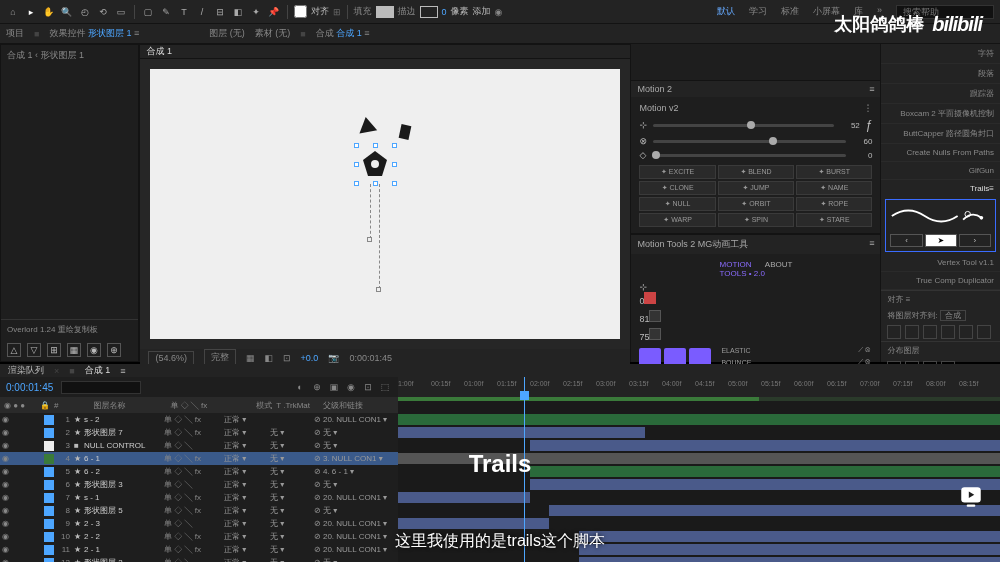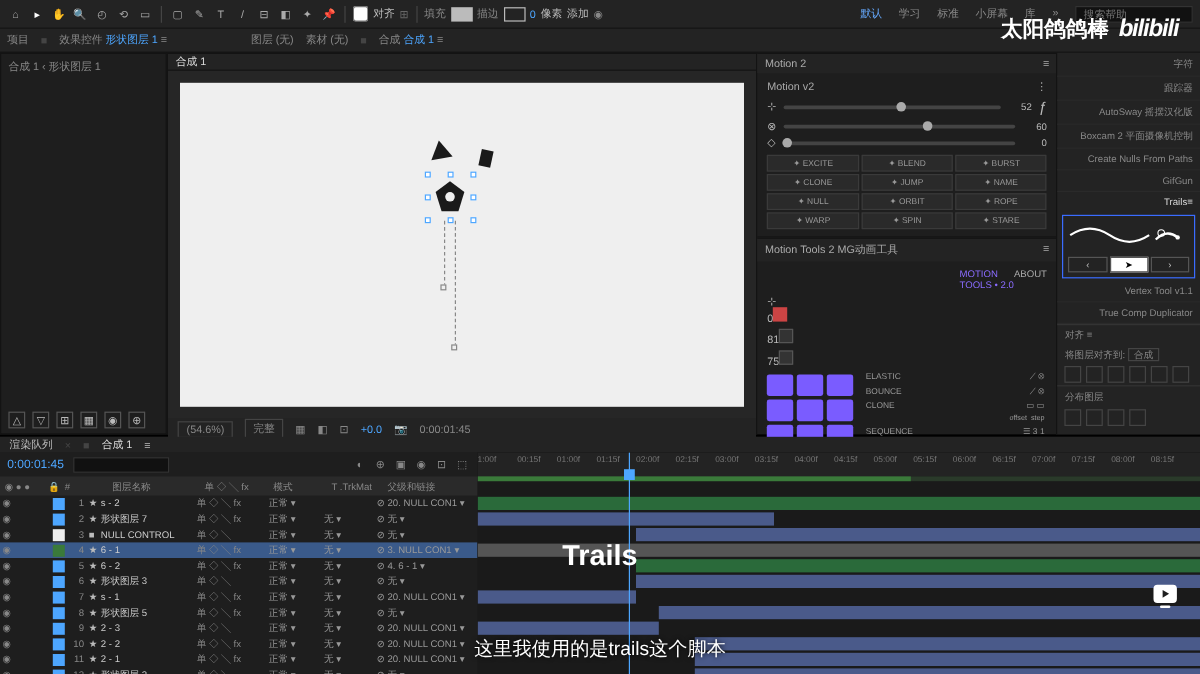--- a/index.html
+++ b/index.html
@@ -65,35 +65,35 @@
 .viewer-tabs { display:flex; gap:10px; align-items:center; }
 .viewer-tabs .highlight { color:#4da6ff; }
 .canvas-area { flex:1; background:#262626; display:flex; align-items:center; justify-content:center; padding:10px;}
 .canvas {
   width:470px; height:270px; background:#efefef; position:relative;
 }
 .viewer-footer { height:22px; background:#232323; display:flex; align-items:center; gap:10px; padding:0 8px; color:#888; font-size:9px;}
 .viewer-footer .dd { border:1px solid #444; padding:1px 6px; cursor:pointer;}
 
 
-.right-col { width:250px; display:flex; flex-direction:column; }
+.right-col { width:250px; display:flex; flex-direction:column;margin-top:36px; }
 .motion-panel { display:flex; flex-direction:column; padding:4px; gap:2px; border-bottom:1px solid #131313;}
 .motion-panel .hdr { display:flex; justify-content:space-between; align-items:center; font-size:9px; color:#aaa; padding:2px 4px;}
 .motion-panel .slider-row { display:flex; align-items:center; gap:6px; padding:1px 4px;}
 .motion-panel .slider { flex:1; height:3px; background:#444; position:relative; border-radius:2px;}
 .motion-panel .slider .knob { position:absolute; top:-3px; width:8px; height:8px; border-radius:50%; background:#aaa; }
 .motion-panel .val { width:20px; text-align:right; color:#bbb; font-size:8px;}
 .motion-panel .btn-grid { display:grid; grid-template-columns:repeat(3,1fr); gap:2px; padding:2px 4px; }
 .motion-panel .mini-btn { background:#2a2a2a; border:1px solid #3a3a3a; padding:2px; font-size:7px; text-align:center; cursor:pointer; color:#999;}
 .motion-panel .task-row { display:flex; justify-content:space-between; align-items:center; padding:2px 4px;}
 .motion-panel .task-row input { flex:1; background:#111; border:1px solid #333; color:#888; font-size:8px; padding:2px; margin:0 4px;}
 
 .r-section-title { background:#232323; padding:3px 6px; font-size:9px; color:#aaa; display:flex; justify-content:space-between; border-top:1px solid #131313;}
 .motion-tools { padding:4px; }
-.motion-tools .hdr2 { display:flex; justify-content:flex-end; color:#8a6cff; font-size:8px; padding:2px 4px;}
+.motion-tools .hdr2 { display:flex; justify-content:center; color:#8a6cff; font-size:8px; padding:2px 4px;}
 .motion-tools .pad-grid { display:grid; grid-template-columns:repeat(3,22px); gap:3px; padding:4px;}
 .motion-tools .pad { width:22px; height:18px; background:#7a5cff; border-radius:2px; cursor:pointer;}
 .motion-tools .opt-row { display:flex; justify-content:space-between; align-items:center; padding:2px 6px; font-size:7px; color:#999;}
 .motion-tools .bottom-row { display:flex; gap:2px; padding:2px 0; }
 .motion-tools .bottom-row .b { flex:1; text-align:center; font-size:7px; padding:3px 0; background:#2a2a2a; cursor:pointer;}
 
 
 .far-right { width:120px; display:flex; flex-direction:column; border-left:1px solid #131313; background:#232323;}
 .far-right .title { padding:4px 6px; color:#888; font-size:9px;}
 .far-right .item { padding:4px 6px; color:#888; font-size:8px; cursor:pointer; border-bottom:1px solid #2a2a2a;text-align:right;}
@@ -112,21 +112,21 @@
 .timeline-body { flex:1; display:flex;}
 .layer-panel { width:398px; display:flex; flex-direction:column; background:#1e1e1e;}
 .tl-time-row { height:20px; display:flex; align-items:center; padding:0 6px; gap:8px;}
 .tl-time-row .time { color:#4da6ff; font-size:10px;}
 .tl-time-row .icons { margin-left:auto; display:flex; gap:3px;}
 .tl-time-row .icons span { width:14px; height:14px; display:flex; align-items:center; justify-content:center; color:#888; cursor:pointer;}
 .layer-header { height:16px; background:#2a2a2a; display:flex; align-items:center; font-size:8px; color:#888; padding:0 4px; gap:4px;}
 .layer-header .col-idx { width:40px;}
 .layer-header .col-name { width:82px;}
 .layer-header .col-sw { width:60px;}
-.layer-header .col-mode { width:50px;}
+.layer-header .col-mode { width:50px;text-align:right;}
 .layer-header .col-trk { width:48px;}
 .layer-header .col-parent { width:80px;}
 .layer-rows { flex:1; overflow:hidden;}
 .layer-row { height:13px; display:flex; align-items:center; font-size:8px; padding:0 2px;}
 .layer-row .eye { width:10px; color:#888;}
 .layer-row .lock { width:10px;}
 .layer-row .color { width:10px; height:10px; margin:0 2px;}
 .layer-row .idx { width:14px; text-align:right; color:#888; margin-right:4px;}
 .layer-row .star { width:10px; color:#bbb;}
 .layer-row .name { width:80px; overflow:hidden; text-overflow:ellipsis; white-space:nowrap; color:#ccc;}
@@ -230,20 +230,21 @@
   <span>素材 (无)</span>
   <span style="color:#444">■</span>
   <span><span>合成</span> <span class="highlight">合成 1</span> ≡</span>
 </div>
 
 <div class="workspace">
 
   <div class="panel project-panel">
     <div class="sub"><span>合成 1</span> ‹ <span>形状图层 1</span></div>
     <div style="flex:1"></div>
+    <div class="footer">Overlord 1.24 重绘复制板</div>
     <div class="footer-icons">
       <span>△</span>
       <span>▽</span>
       <span>⊞</span>
       <span>▦</span>
       <span>◉</span>
       <span>⊕</span>
     </div>
   </div>
 
@@ -397,23 +398,24 @@
       <div class="bottom-row">
         <div class="b">CONVERT TO SHAPE</div>
         <div class="b">REMOVE ARTBOARD</div>
       </div>
     </div>
   </div>
 
   <div class="far-right">
     <div id="fxitems">
         <div class="item">字符</div>
+        <div class="item">段落</div>
         <div class="item">跟踪器</div>
-        <div class="item">AutoSway 摇摆汉化版</div>
         <div class="item">Boxcam 2 平面摄像机控制</div>
+        <div class="item">ButtCapper 路径圆角封口</div>
         <div class="item">Create Nulls From Paths</div>
         <div class="item">GifGun</div>
       </div>
     <div class="item" style="color:#ddd;border:none">
       <span>Trails</span><span style="float:right">≡</span>
     </div>
     <div class="trails-box">
       <svg viewBox="0 0 110 24">
         <path d="M2,12 Q20,0 38,12 T74,12" stroke="#fff" stroke-width="2" fill="none"></path>
         <path d="M80,16 Q90,6 100,14" stroke="#fff" stroke-width="2" fill="none"></path>

